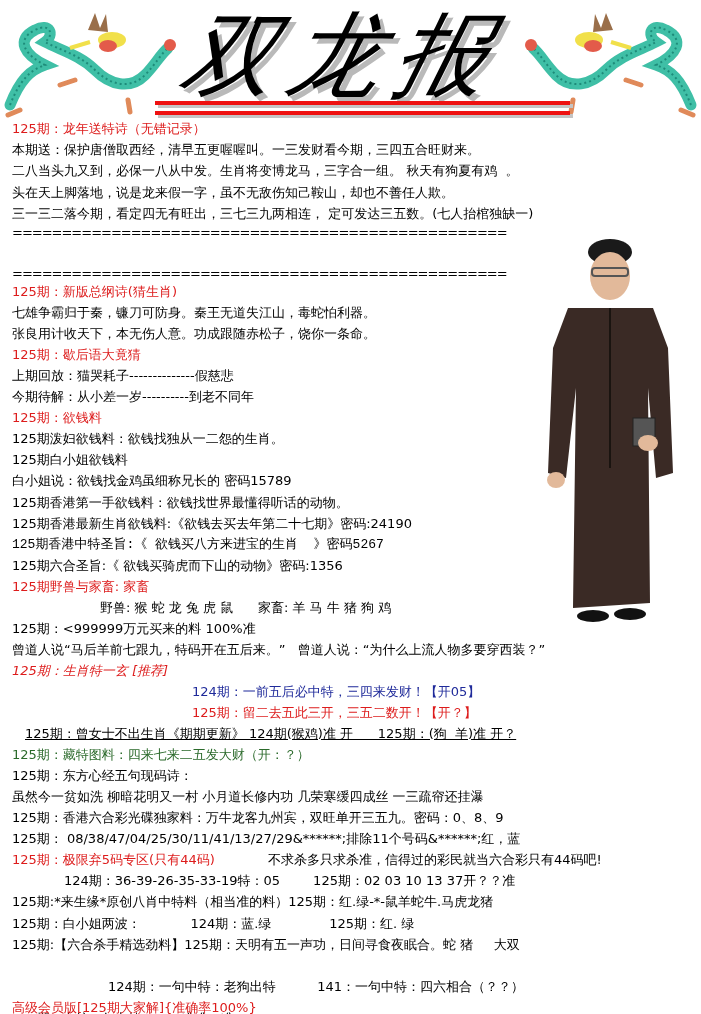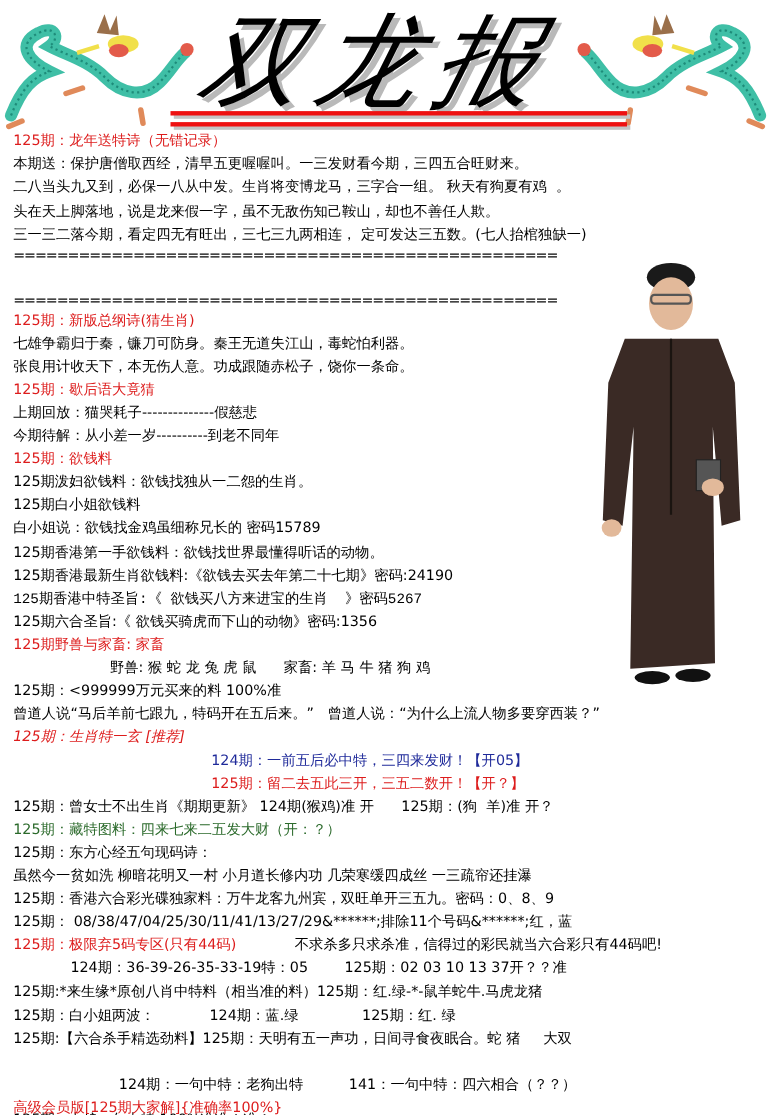--- a/index.html
+++ b/index.html
@@ -84,21 +84,21 @@
   <div class="line" style="top:395px;left:0px;">125期香港最新生肖欲钱料:《欲钱去买去年第二十七期》密码:24190</div>
   <div class="line" style="top:416px;left:0px;font-family:Liberation Mono, monospace;">125期香港中特圣旨:《 欲钱买八方来进宝的生肖  》密码5267</div>
   <div class="line" style="top:437px;left:0px;">125期六合圣旨:《 欲钱买骑虎而下山的动物》密码:1356</div>
   <div class="line red" style="top:458px;left:0px;text-align:center;">125期野兽与家畜: 家畜</div>
   <div class="line" style="top:479px;left:88px;">野兽: 猴 蛇 龙 兔 虎 鼠      家畜: 羊 马 牛 猪 狗 鸡</div>
   <div class="line" style="top:500px;left:0px;">125期：&lt;999999万元买来的料 100%准</div>
   <div class="line" style="top:521px;left:0px;">曾道人说“马后羊前七跟九，特码开在五后来。”   曾道人说：“为什么上流人物多要穿西装？”</div>
   <div class="line red" style="top:542px;left:0px;font-style:italic;">125期：生肖特一玄 [推荐]</div>
   <div class="line blue" style="top:563px;left:180px;text-align:center;">124期：一前五后必中特，三四来发财！【开05】</div>
   <div class="line red" style="top:584px;left:180px;">125期：留二去五此三开，三五二数开！【开？】</div>
-  <div class="line" style="top:605px;left:0px;">125期：曾女士不出生肖《期期更新》 124期(猴鸡)准 开      125期：(狗  羊)准 开？</div>
+  <div class="line" style="top:605px;left:13px;text-decoration:underline;">125期：曾女士不出生肖《期期更新》 124期(猴鸡)准 开      125期：(狗  羊)准 开？</div>
   <div class="line green" style="top:626px;left:0px;">125期：藏特图料：四来七来二五发大财（开：？）</div>
   <div class="line" style="top:647px;left:0px;">125期：东方心经五句现码诗：</div>
   <div class="line" style="top:668px;left:0px;">虽然今一贫如洗 柳暗花明又一村 小月道长修内功 几荣寒缓四成丝 一三疏帘还挂瀑</div>
   <div class="line" style="top:689px;left:0px;">125期：香港六合彩光碟独家料：万牛龙客九州宾，双旺单开三五九。密码：0、8、9</div>
   <div class="line" style="top:710px;left:0px;">125期： 08/38/47/04/25/30/11/41/13/27/29&amp;******;排除11个号码&amp;******;红，蓝</div>
   <div class="line red" style="top:731px;left:0px;">125期：极限弃5码专区(只有44码)</div>
   <div class="line" style="top:731px;left:256px;">不求杀多只求杀准，信得过的彩民就当六合彩只有44码吧!</div>
   <div class="line" style="top:752px;left:52px;">124期：36-39-26-35-33-19特：05        125期：02 03 10 13 37开？？准</div>
   <div class="line" style="top:773px;left:0px;text-align:center;">125期:*来生缘*原创八肖中特料（相当准的料）125期：红.绿-*-鼠羊蛇牛.马虎龙猪</div>
   <div class="line" style="top:795px;left:0px;">125期：白小姐两波：            124期：蓝.绿              125期：红. 绿</div>

